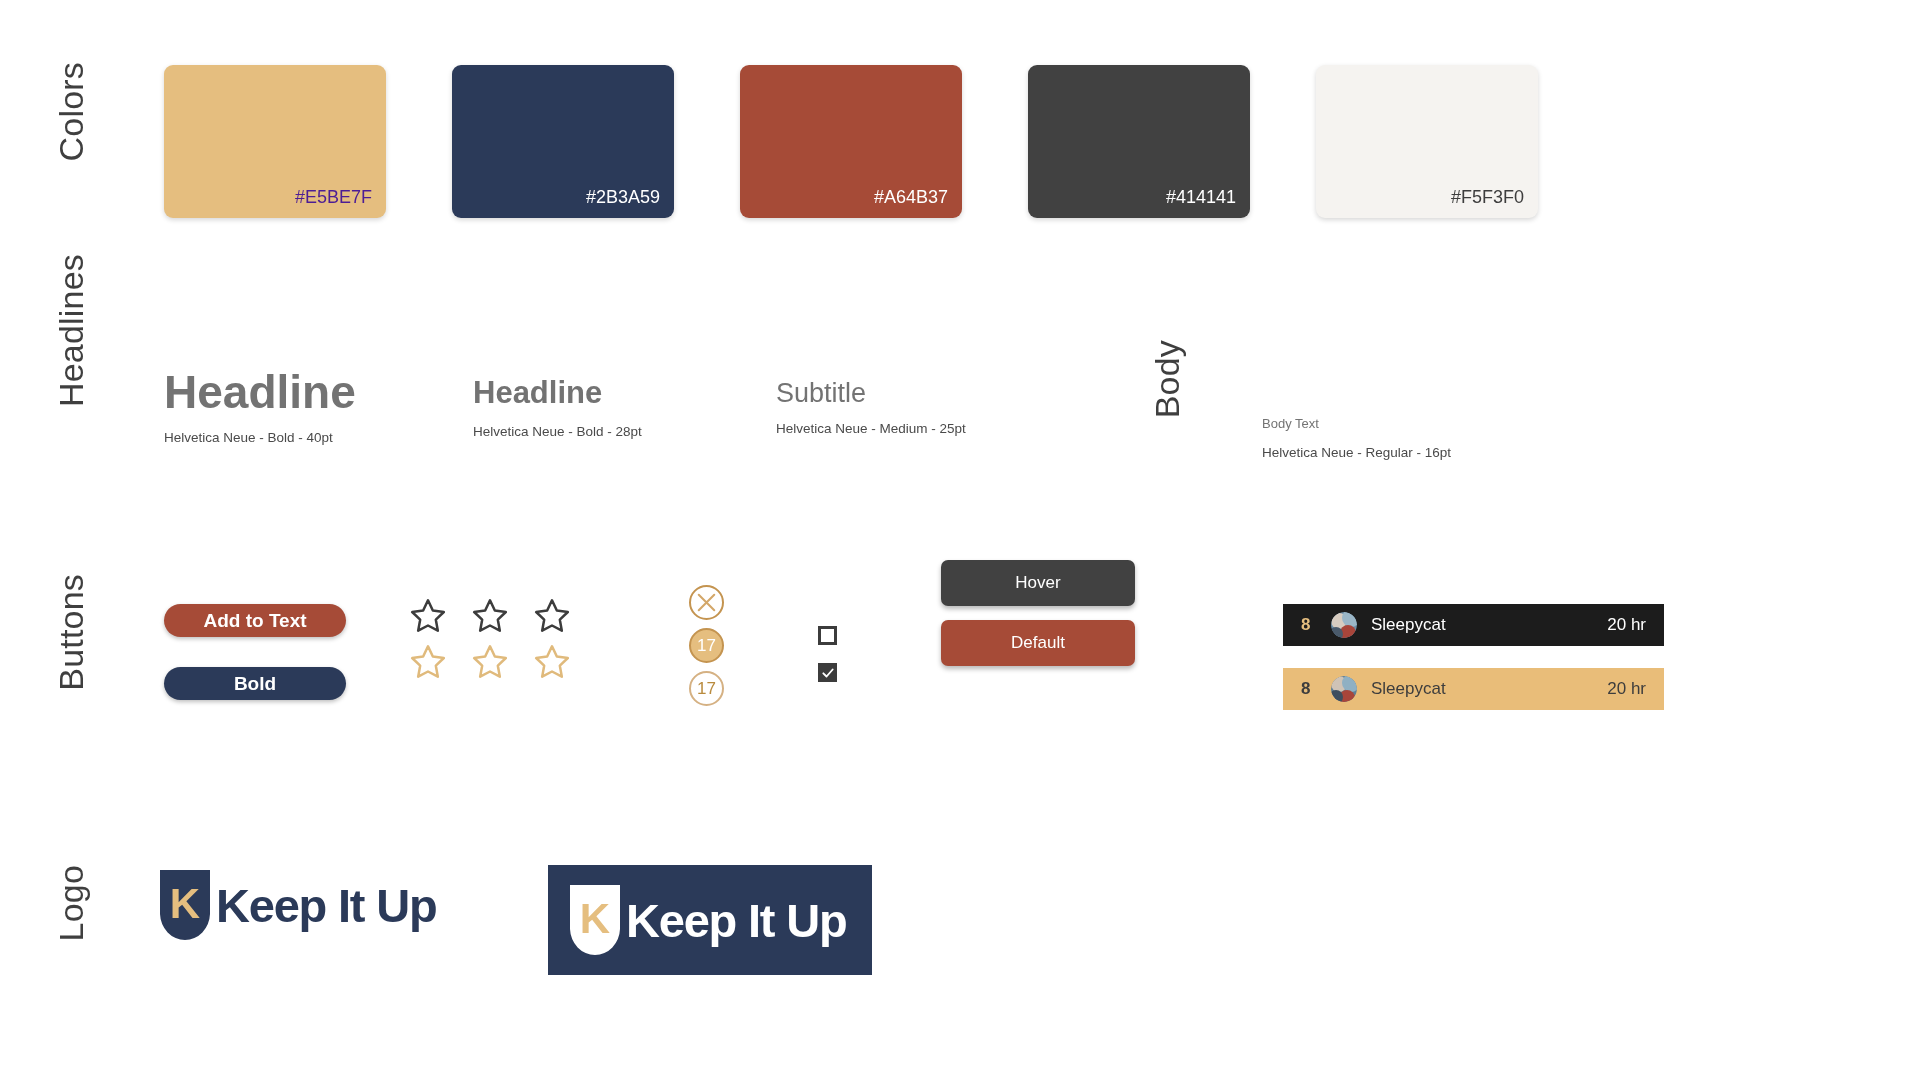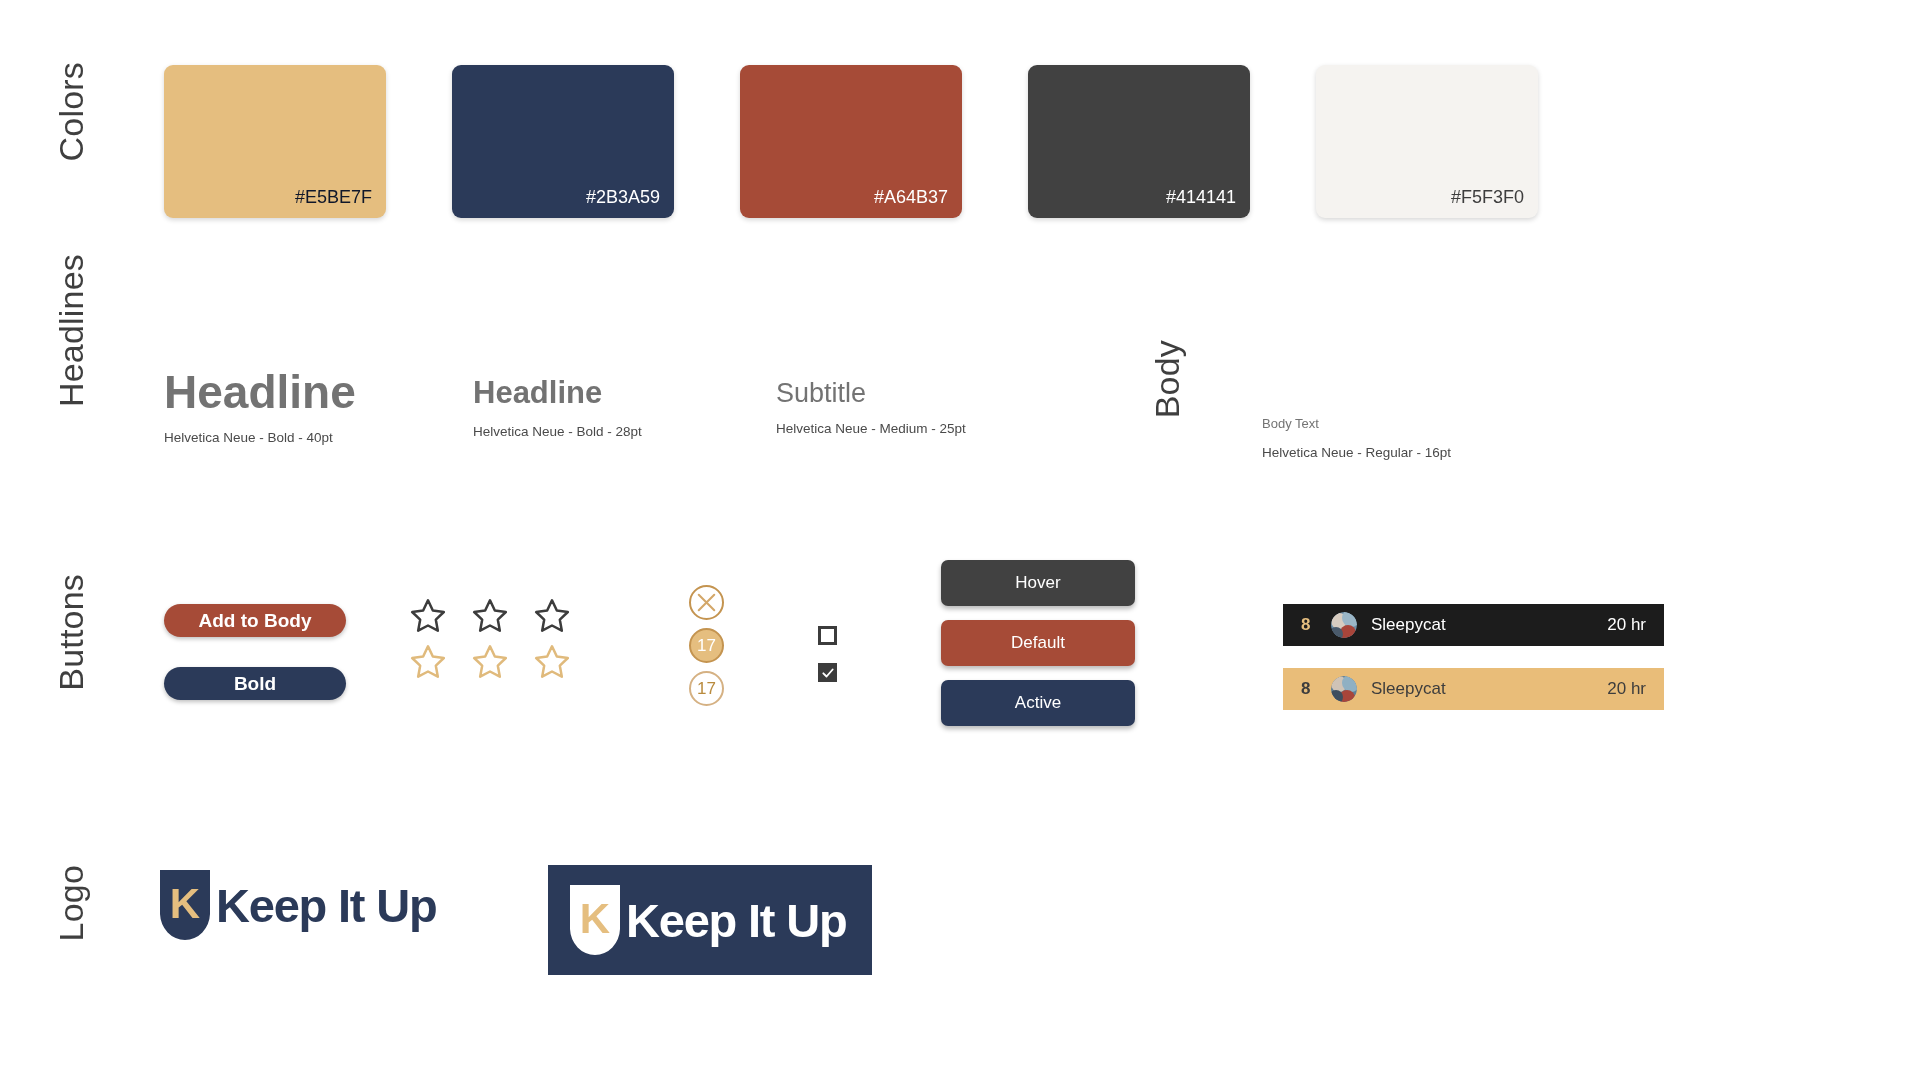--- a/index.html
+++ b/index.html
@@ -231,21 +231,21 @@
 <div class="stage">
 
   <div class="vlabel" style="left:52px; top:62px;">Colors</div>
   <div class="vlabel" style="left:52px; top:254px;">Headlines</div>
   <div class="vlabel" style="left:1148px; top:340px;">Body</div>
   <div class="vlabel" style="left:52px; top:574px;">Buttons</div>
   <div class="vlabel" style="left:52px; top:865px;">Logo</div>
 
   <div class="swatch-row">
     <div class="swatch" id="sw0" style="background: rgb(229, 190, 127);">
-      <span class="hex" style="color: #0f172a;">#E5BE7F</span>
+      <span class="hex" style="color: #4c1d95;">#E5BE7F</span>
     </div>
     <div class="swatch" id="sw1" style="background: rgb(43, 58, 89);">
       <span class="hex" style="color: rgb(255, 255, 255);">#2B3A59</span>
     </div>
     <div class="swatch" id="sw2" style="background: rgb(166, 75, 55);">
       <span class="hex" style="color: rgb(255, 255, 255);">#A64B37</span>
     </div>
     <div class="swatch" id="sw3" style="background: rgb(65, 65, 65);">
       <span class="hex" style="color: rgb(255, 255, 255);">#414141</span>
     </div>
@@ -267,21 +267,21 @@
   <div class="type-block" style="left:776px; top:379px;">
     <div class="type-sample t-sub">Subtitle</div>
     <div class="type-meta">Helvetica Neue - Medium - 25pt</div>
   </div>
 
   <div class="type-block" style="left:1262px; top:388px;">
     <div class="type-sample t-body">Body Text</div>
     <div class="type-meta">Helvetica Neue - Regular - 16pt</div>
   </div>
 
-  <button class="pill" style="left: 164px; top: 604px; background: rgb(166, 75, 55);" id="pill0">Add to Body</button>
+  <button class="pill" style="left: 164px; top: 604px; background: rgb(166, 75, 55);" id="pill0">Add to Text</button>
   <button class="pill" style="left: 164px; top: 667px; background: rgb(43, 58, 89);" id="pill1">Bold</button>
 
   <div class="stars" style="left:408px; top:596px;">
     <div class="star-row">
       <svg width="40" height="40" viewBox="0 0 24 24">
         <path d="M12 2.6l2.9 6.1 6.6.9-4.8 4.6 1.2 6.6L12 17.7 6.1 20.8l1.2-6.6L2.5 9.6l6.6-.9z" fill="none" stroke="#3c3c3c" stroke-width="1.5" stroke-linejoin="round"></path>
       </svg>
       <svg width="40" height="40" viewBox="0 0 24 24">
         <path d="M12 2.6l2.9 6.1 6.6.9-4.8 4.6 1.2 6.6L12 17.7 6.1 20.8l1.2-6.6L2.5 9.6l6.6-.9z" fill="none" stroke="#3c3c3c" stroke-width="1.5" stroke-linejoin="round"></path>
       </svg>
@@ -317,21 +317,20 @@
     <div class="cbox cbox-checked">
       <svg width="14" height="14" viewBox="0 0 24 24">
         <path d="M4 12.5 L9.5 18 L20 6" fill="none" stroke="#ffffff" stroke-width="3.2" stroke-linecap="round" stroke-linejoin="round"></path>
       </svg>
     </div>
   </div>
 
   <div class="state-btns" style="left:941px; top:560px;">
     <button class="state-btn" id="sb1" style="background: rgb(65, 65, 65);">Hover</button>
     <button class="state-btn" id="sb0" style="background: rgb(166, 75, 55);">Default</button>
-    <button class="state-btn" id="sb2" style="background: rgb(43, 58, 89);">Active</button>
   </div>
 
   <div class="board" style="left:1283px; top:604px;">
     <div class="board-row" id="row0" style="background: rgb(28, 28, 28); color: rgb(255, 255, 255);">
       <span class="board-rank" style="color: rgb(229, 190, 127);">8</span>
       <span class="board-avatar">
         <svg width="26" height="26" viewBox="0 0 26 26">
           <defs>
             <clipPath id="clipA">
                 <circle cx="13" cy="13" r="13"></circle>

